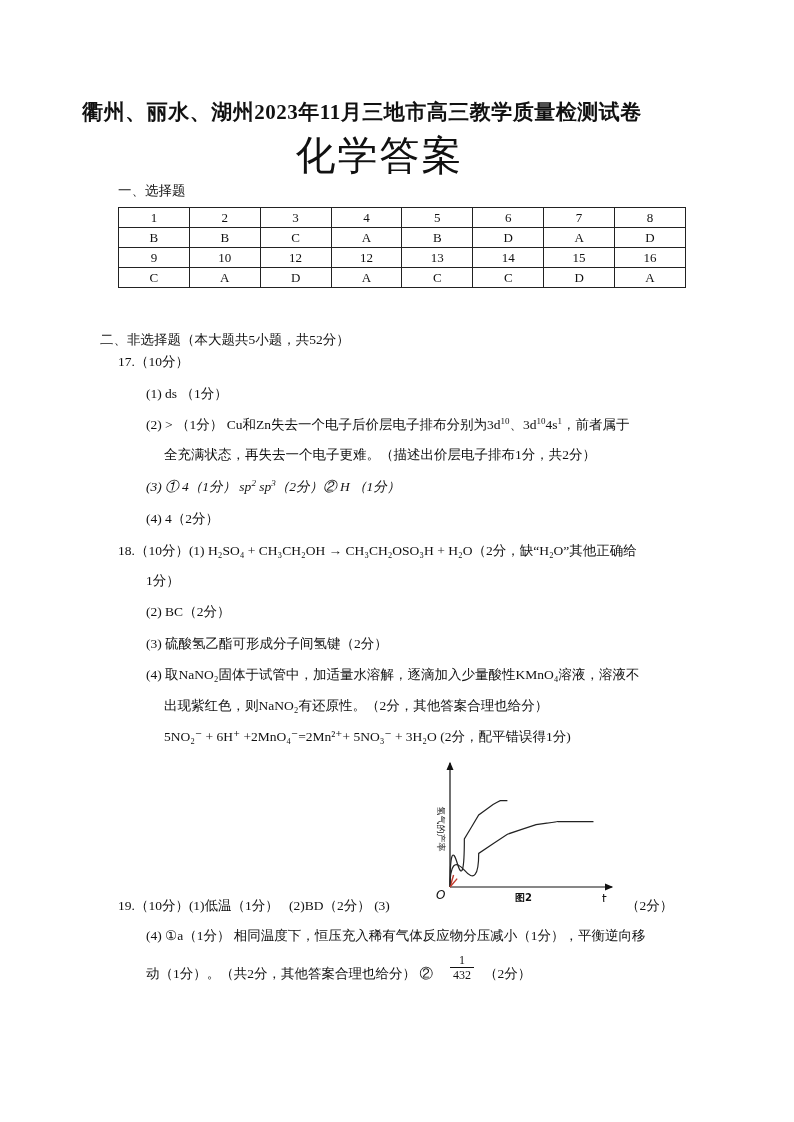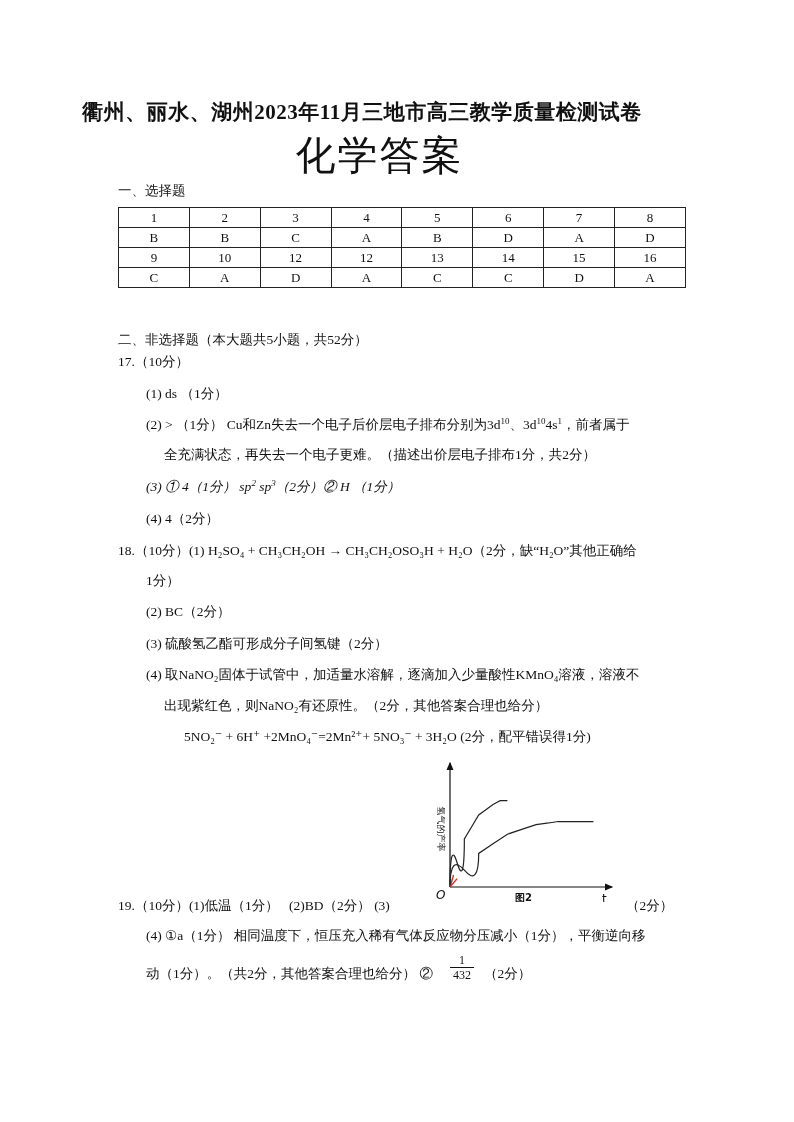--- a/index.html
+++ b/index.html
@@ -77,36 +77,36 @@
         <td>D</td>
         <td>A</td>
         <td>C</td>
         <td>C</td>
         <td>D</td>
         <td>A</td>
       </tr>
     </tbody>
 </table>
 
-<div class="abs sec" style="left:118px; top:321px;text-align:right;">二、非选择题（本大题共5小题，共52分）</div>
+<div class="abs sec" style="left:100px; top:321px;text-align:right;">二、非选择题（本大题共5小题，共52分）</div>
 
 <div class="abs" style="left:118px; top:353px;">17.（10分）</div>
 <div class="abs" style="left:146px; top:385px;">(1) ds （1分）</div>
 <div class="abs" style="left:146px; top:416px;"><span>(2) &gt; （1分） Cu和Zn失去一个电子后价层电子排布分别为3d</span><sup>10</sup><span>、3d</span><sup>10</sup><span>4s</span><sup>1</sup><span>，前者属于</span></div>
 <div class="abs" style="left:164px; top:446px;">全充满状态，再失去一个电子更难。（描述出价层电子排布1分，共2分）</div>
 <div class="abs" style="left:146px; top:478px;font-style:italic;"><span>(3) ① 4（1分）   sp</span><sup>2</sup><span>  sp</span><sup>3</sup><span>（2分）② H （1分）</span></div>
 <div class="abs" style="left:146px; top:510px;">(4) 4（2分）</div>
 
 <div class="abs" style="left:118px; top:542px;"><span>18.（10分）</span><span>(1) H₂SO₄ + CH₃CH₂OH  → CH₃CH₂OSO₃H + H₂O（2分，缺“H₂O”其他正确给</span></div>
 <div class="abs" style="left:146px; top:572px;">1分）</div>
 <div class="abs" style="left:146px; top:603px;">(2) BC（2分）</div>
 <div class="abs" style="left:146px; top:635px;">(3) 硫酸氢乙酯可形成分子间氢键（2分）</div>
 <div class="abs" style="left:146px; top:666px;">(4) 取NaNO₂固体于试管中，加适量水溶解，逐滴加入少量酸性KMnO₄溶液，溶液不</div>
 <div class="abs" style="left:164px; top:697px;">出现紫红色，则NaNO₂有还原性。（2分，其他答案合理也给分）</div>
-<div class="abs" style="left:164px; top:728px;margin-left:20px;">5NO₂⁻ + 6H⁺ +2MnO₄⁻=2Mn²⁺+ 5NO₃⁻ + 3H₂O (2分，配平错误得1分)</div>
+<div class="abs" style="left:164px; top:728px;">5NO₂⁻ + 6H⁺ +2MnO₄⁻=2Mn²⁺+ 5NO₃⁻ + 3H₂O (2分，配平错误得1分)</div>
 
 <svg class="chart" viewBox="0 0 200 145">
   <defs>
     <marker id="arr" markerWidth="8" markerHeight="8" refX="6" refY="4" orient="auto">
       <path d="M0,1 L7,4 L0,7 z" fill="#111"></path>
     </marker>
   </defs>
   <line x1="30" y1="130" x2="30" y2="6" stroke="#111" stroke-width="1.2" marker-end="url(#arr)"></line>
   <line x1="30" y1="130" x2="192" y2="130" stroke="#111" stroke-width="1.2" marker-end="url(#arr)"></line>
   <text transform="translate(18,72) rotate(90)" text-anchor="middle" font-size="9" font-family="DejaVu Sans, sans-serif" fill="#111">氢气的产率</text>

